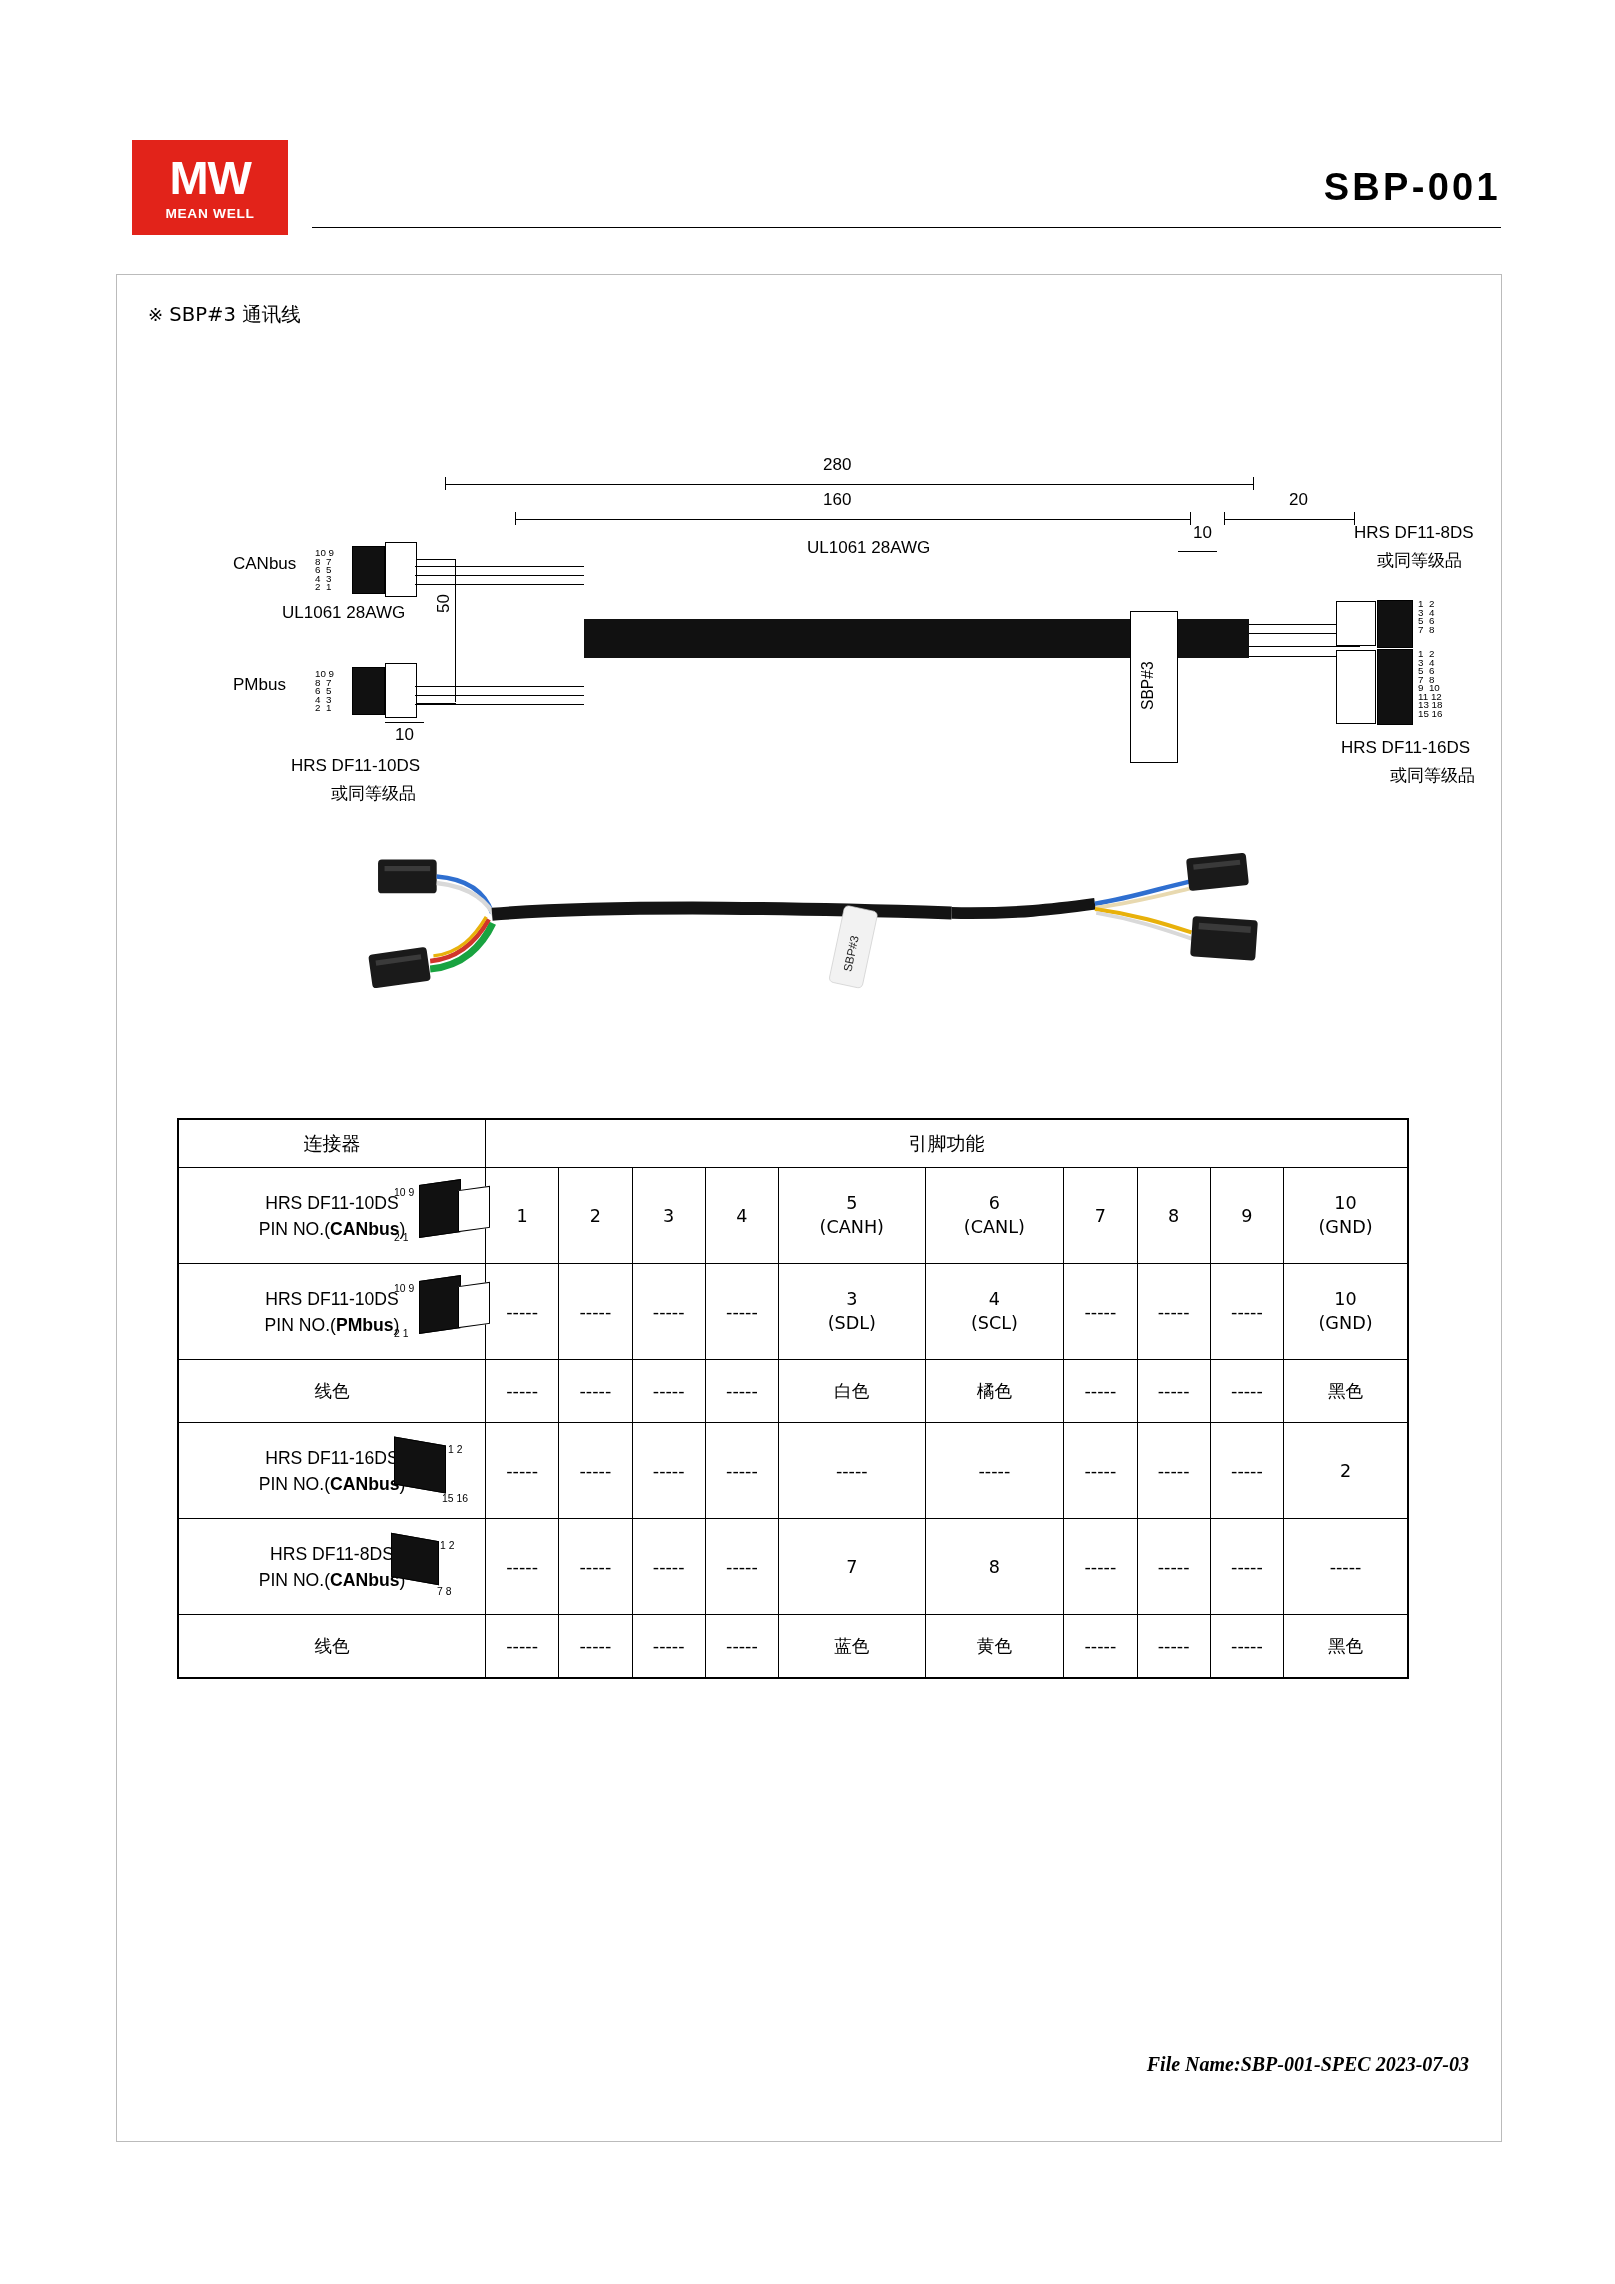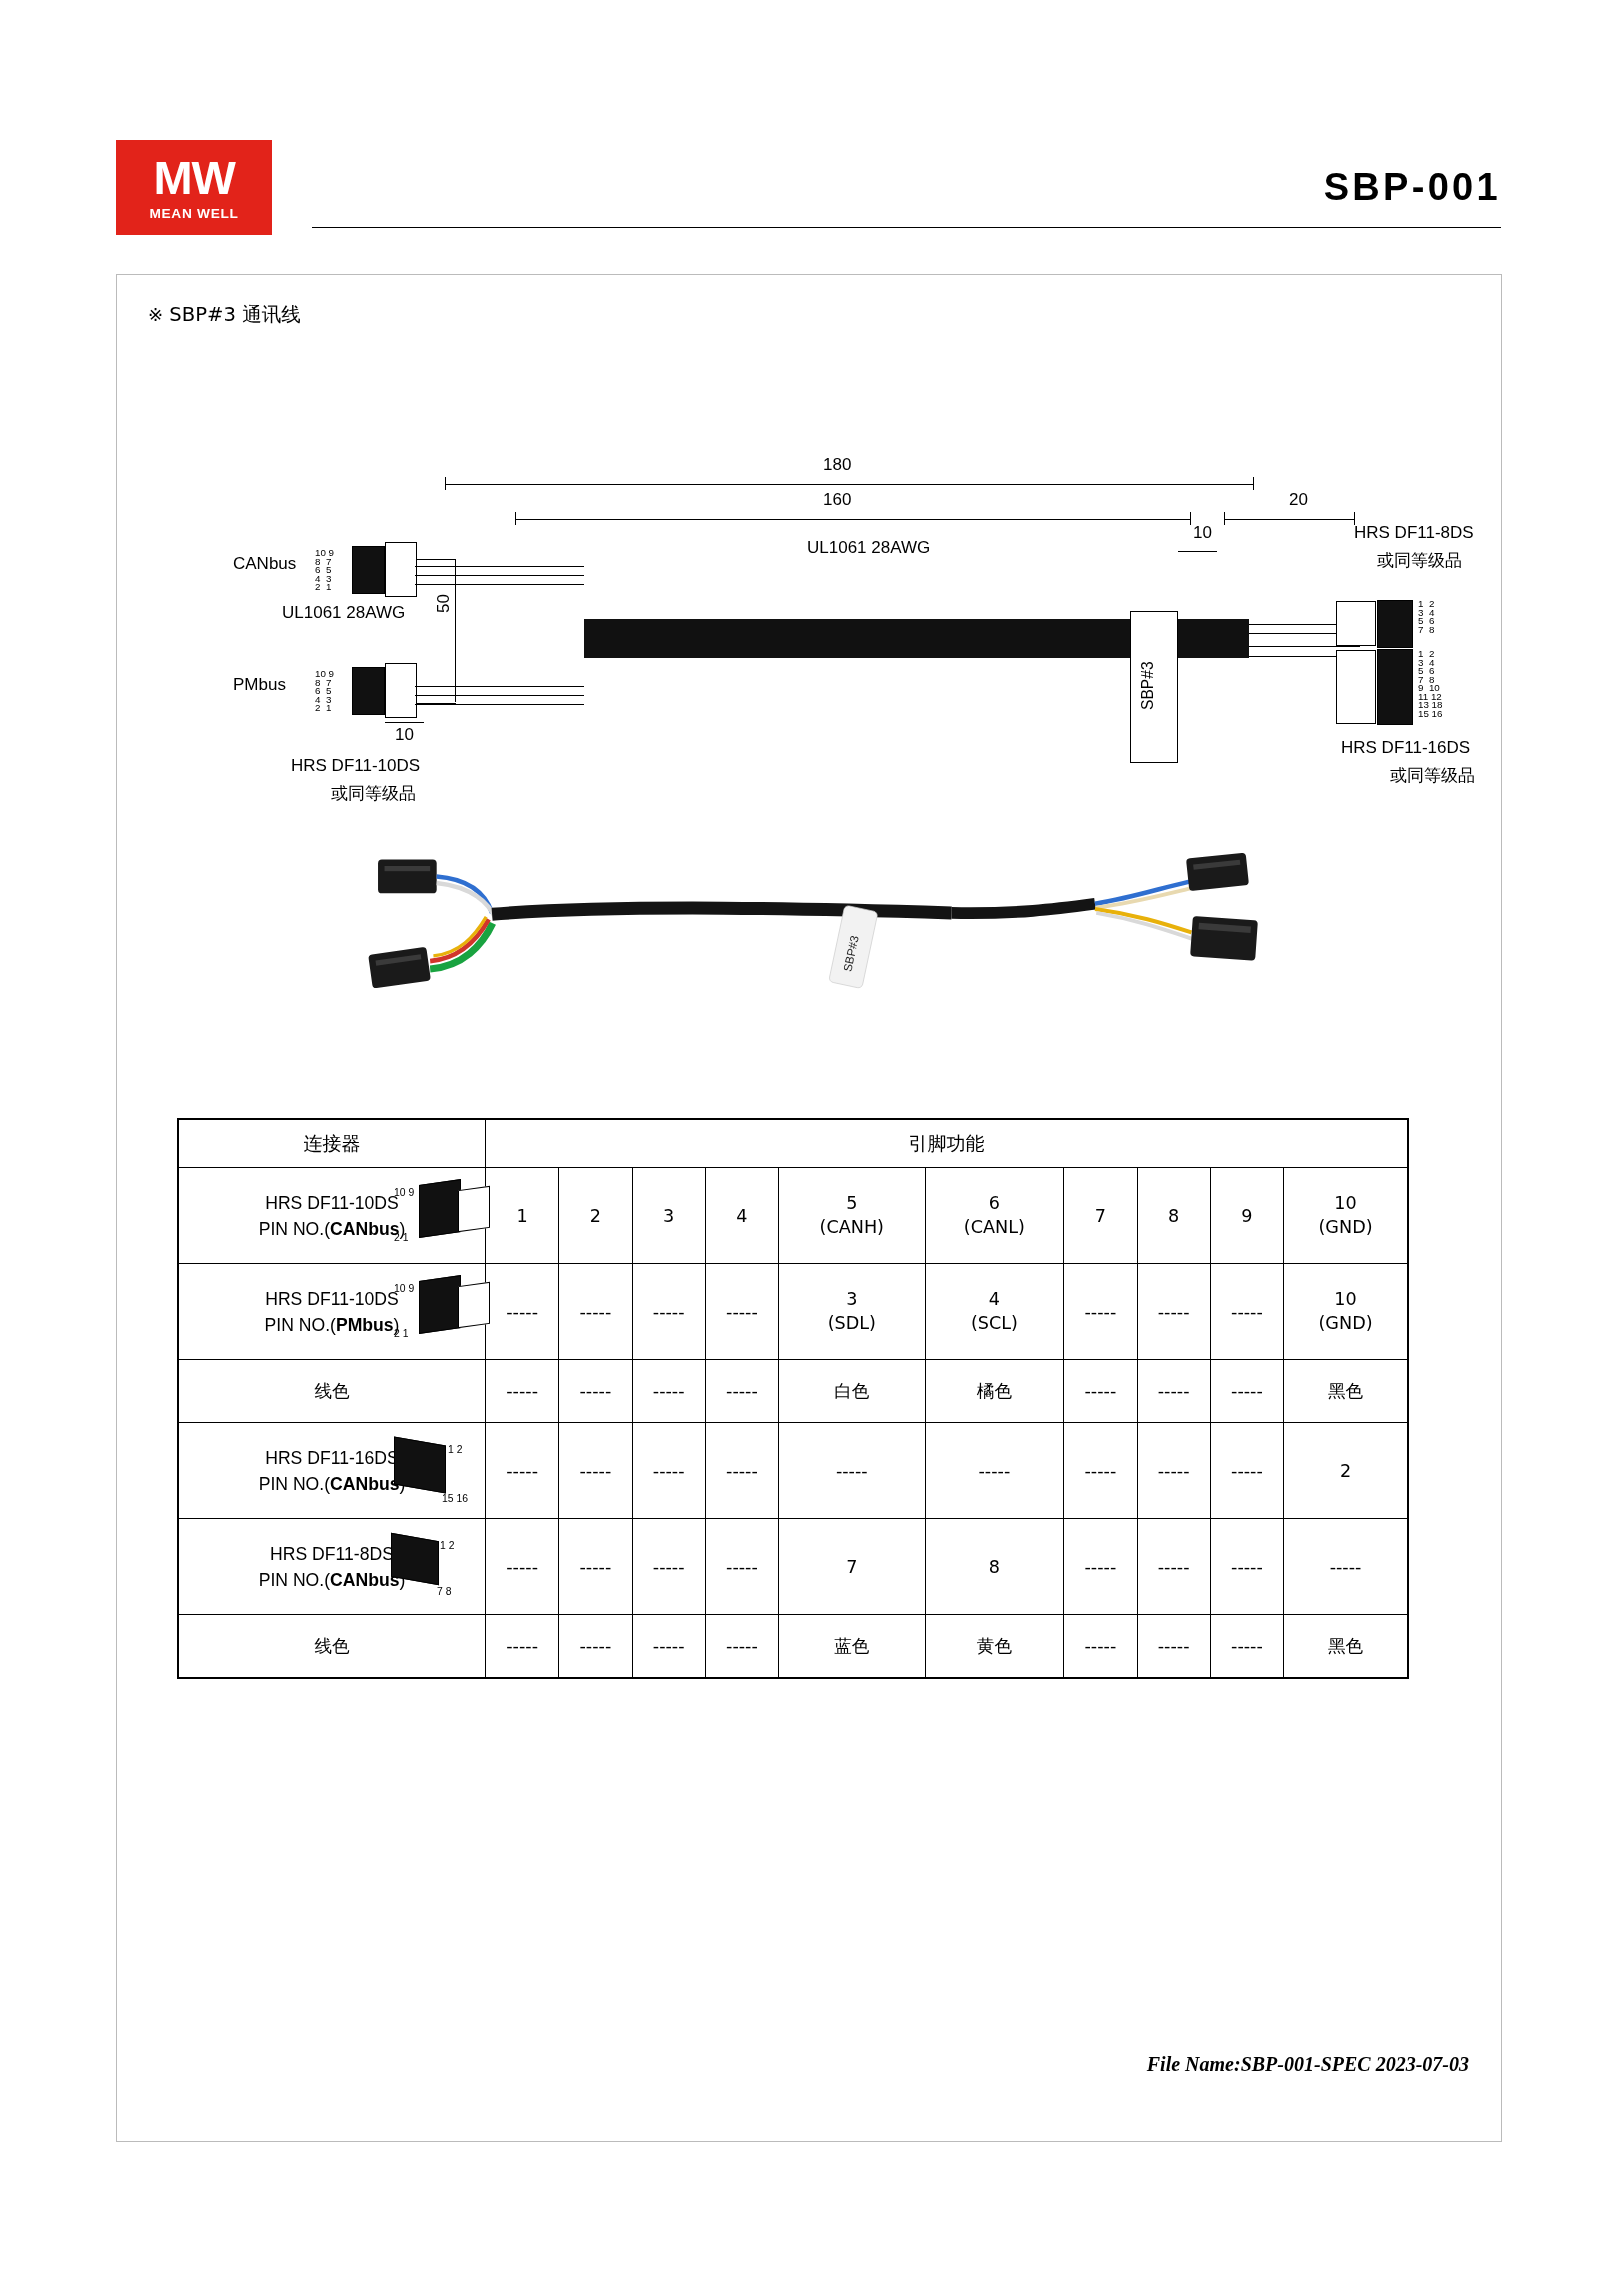--- a/index.html
+++ b/index.html
@@ -22,21 +22,21 @@
   
   .header {
     position: absolute;
     left: 116px;
     top: 140px;
     width: 1385px;
     height: 104px;
   }
   .logo-box {
     position: absolute;
-    left: 0;
+    left: 16px;
     top: 0;
     width: 156px;
     height: 95px;
     background: #e2231a;
     display: flex;
     flex-direction: column;
     align-items: center;
     justify-content: center;
   }
   .logo-mw {
@@ -227,21 +227,21 @@
 
   <div class="content-frame"></div>
 
   <div class="section-label">
     <span class="mark">※</span>
     <span>SBP#3 通讯线</span>
   </div>
 
   <div class="drawing">
 
-    <div class="dim-text" style="left:707px; top:51px;">180</div>
+    <div class="dim-text" style="left:707px; top:51px;">280</div>
     <div class="hline" style="left:329px; top:80px; width:808px;"></div>
     <div class="vline" style="left:329px; top:73px; height:13px;"></div>
     <div class="vline" style="left:1137px; top:73px; height:13px;"></div>
 
     <div class="dim-text" style="left:707px; top:86px;">160</div>
     <div class="hline" style="left:399px; top:115px; width:675px;"></div>
     <div class="vline" style="left:399px; top:108px; height:13px;"></div>
     <div class="vline" style="left:1074px; top:108px; height:13px;"></div>
 
     <div class="dim-text" style="left:1173px; top:86px;">20</div>

